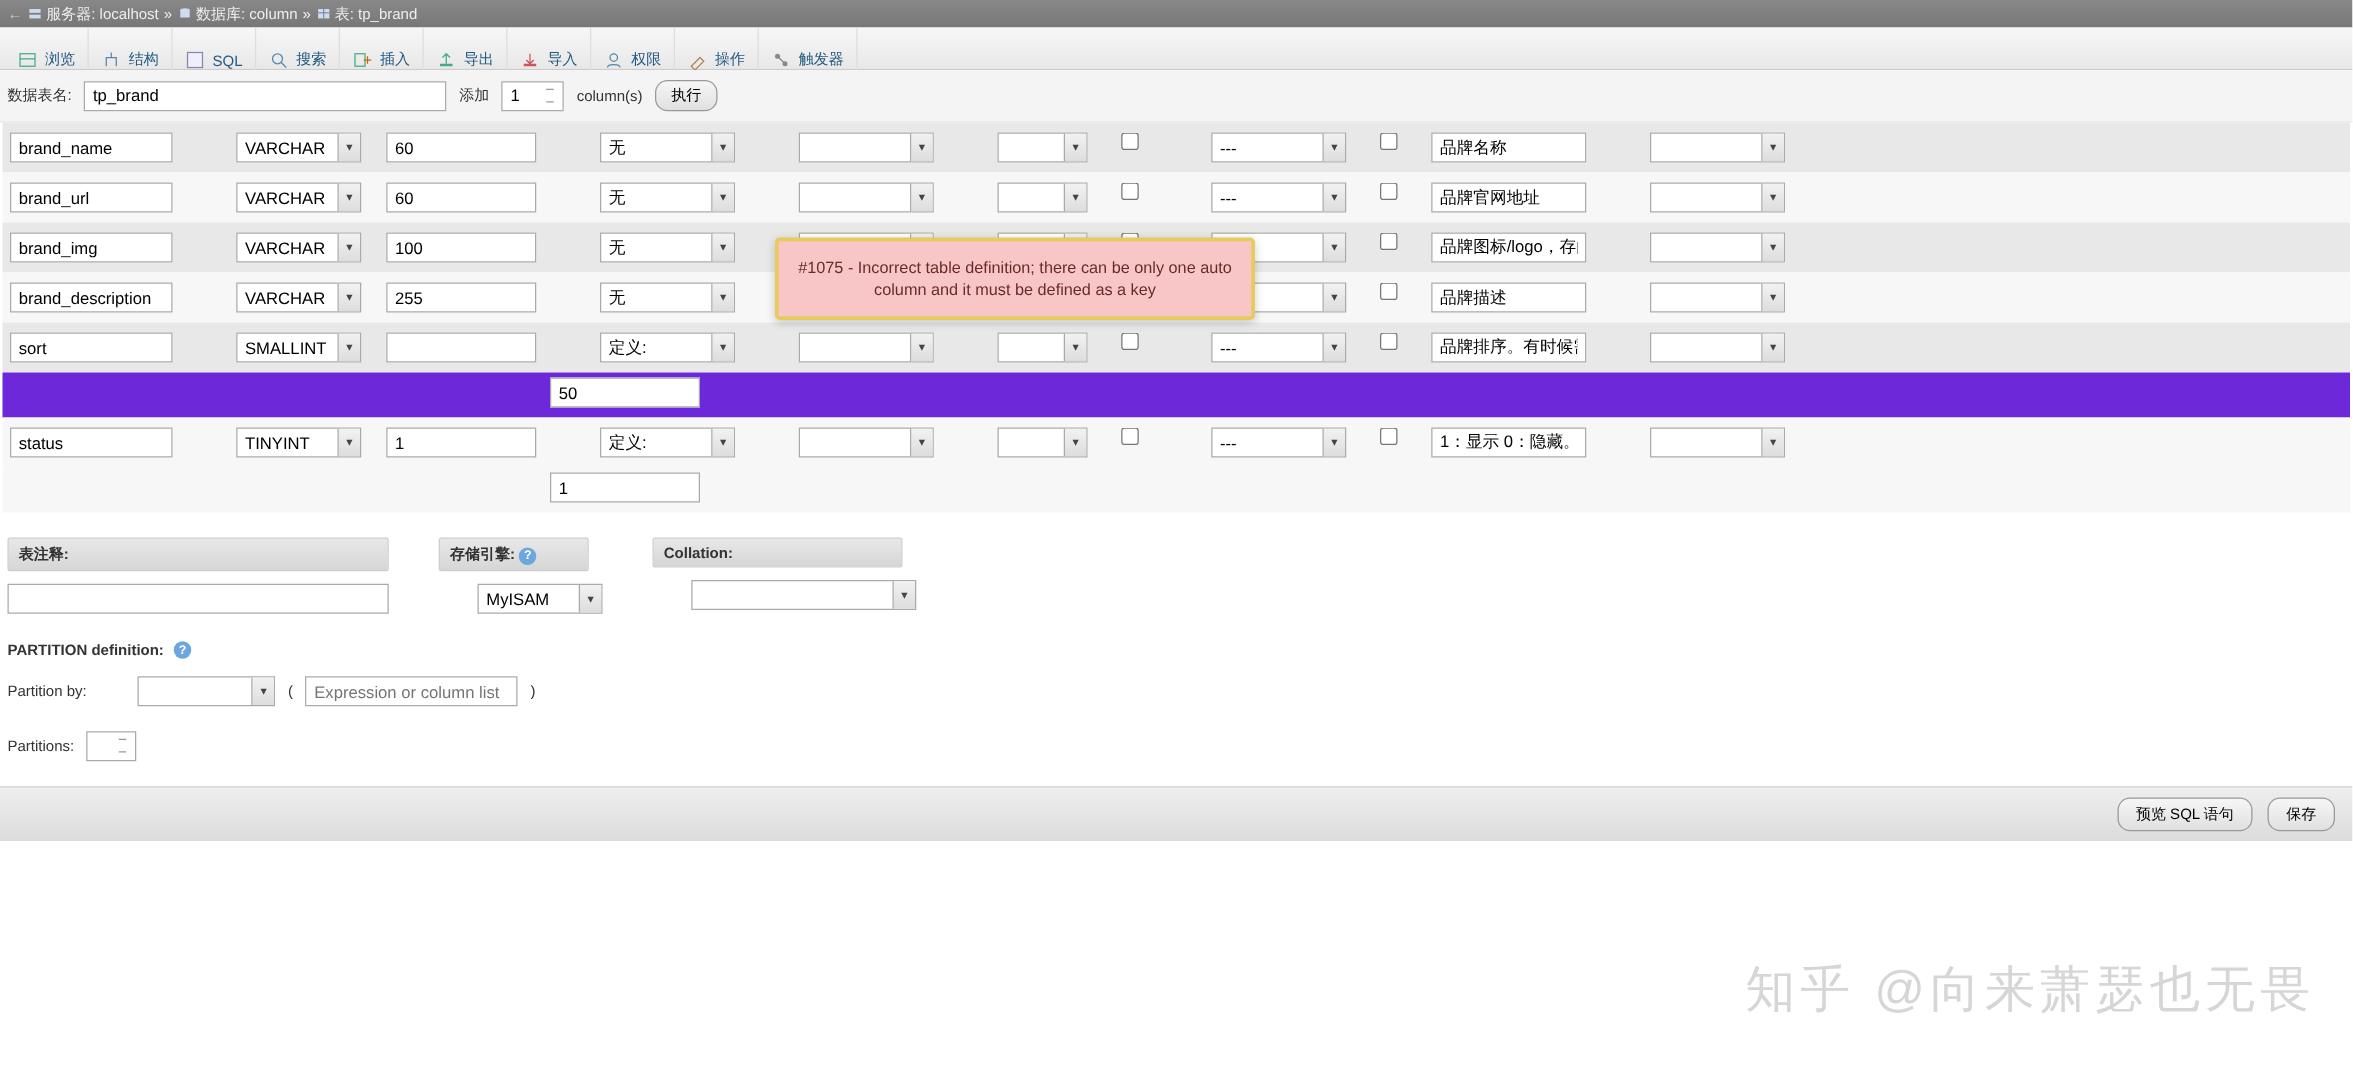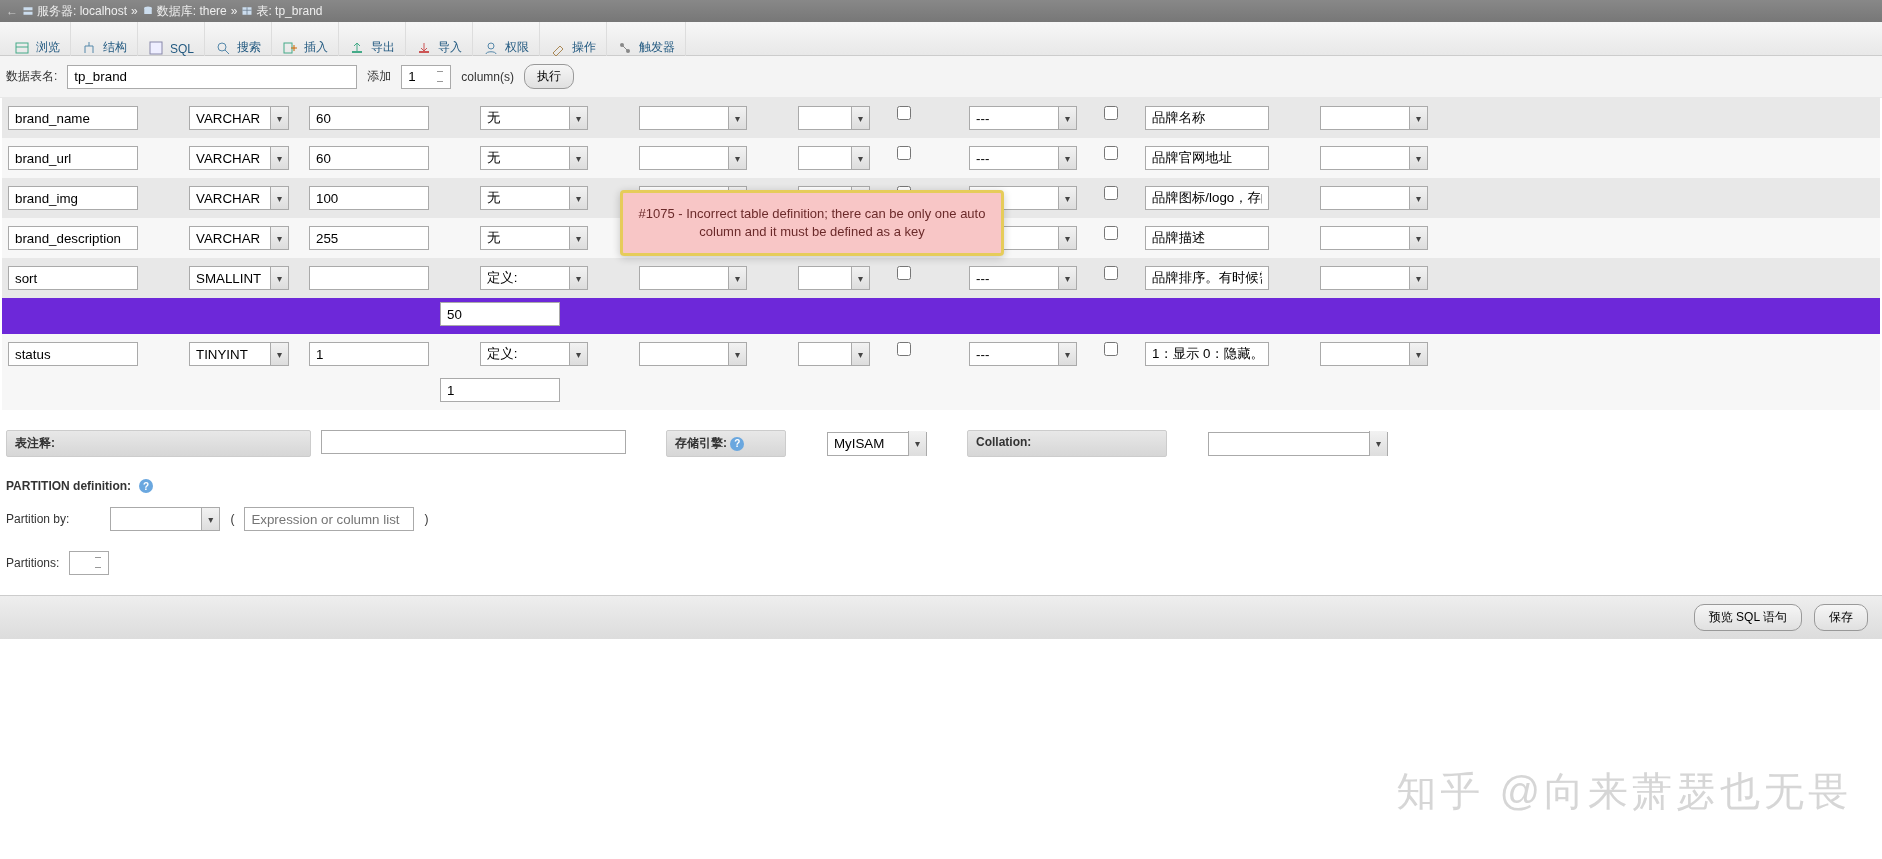--- a/index.html
+++ b/index.html
@@ -36,21 +36,21 @@
 .collsel input{ width:108px;}
 .attrsel input{ width:72px;}
 .chkx { width:14px; height:14px; }
 .idxsel input{ width:108px;}
 .comm { width: 124px; }
 .mimesel input{ width:108px;}
 .chkcol { width:28px; display:flex; justify-content:center; }
 .extrarow { display:flex; padding:4px 6px 8px 438px; }
 .extrarow input { height: 24px; width:120px; padding:2px 6px; border:1px solid #aaa; }
 .sections { display:flex; gap:40px; padding: 16px 6px 8px 6px; }
-.secblock { display:flex; flex-direction:row; gap:10px;}
+.secblock { display:flex; flex-direction:column; gap:10px;}
 .sechdr { background: linear-gradient(#e8e8e8,#d6d6d6); padding:4px 8px; font-weight:bold; border:1px solid #ccc; border-radius:2px;}
 .secblock input[type=text]{ height:24px; border:1px solid #aaa; padding:2px 6px;}
 .secblock.w1 .sechdr{width:305px;} .secblock.w1 input{width:305px;}
 .secblock.w2 .sechdr{width:200px;}
 .secblock.w3 .sechdr{width:120px;}
 .partition { padding: 10px 6px; }
 .partition .phdr { font-weight:bold; display:flex; align-items:center; gap:8px; padding:4px 0;}
 .partition .prow { display:flex; align-items:center; gap:10px; padding:10px 0;}
 .partition .prow input[type=text]{ height:24px; border:1px solid #aaa; padding:2px 6px;}
 .help { width:14px; height:14px; border-radius:50%; background:#6aa7df; color:#fff; display:inline-flex; align-items:center; justify-content:center; font-size:10px; font-weight:bold;}
@@ -71,21 +71,21 @@
         <rect x="2" y="9" width="12" height="4" fill="#cde"></rect>
       </svg>
     <span>服务器: localhost</span>
   </span>
   <span>»</span>
   <span class="crumb">
     <svg class="mini-icon" viewBox="0 0 16 16">
         <ellipse cx="8" cy="4" rx="5" ry="2" fill="#cde"></ellipse>
         <rect x="3" y="4" width="10" height="8" fill="#cde"></rect>
       </svg>
-    <span>数据库: there</span>
+    <span>数据库: column</span>
   </span>
   <span>»</span>
   <span class="crumb">
     <svg class="mini-icon" viewBox="0 0 16 16">
         <rect x="2" y="3" width="12" height="10" fill="#cde"></rect>
         <line x1="2" y1="7" x2="14" y2="7" stroke="#678"></line>
         <line x1="8" y1="3" x2="8" y2="13" stroke="#678"></line>
       </svg>
     <span>表: tp_brand</span>
   </span>

